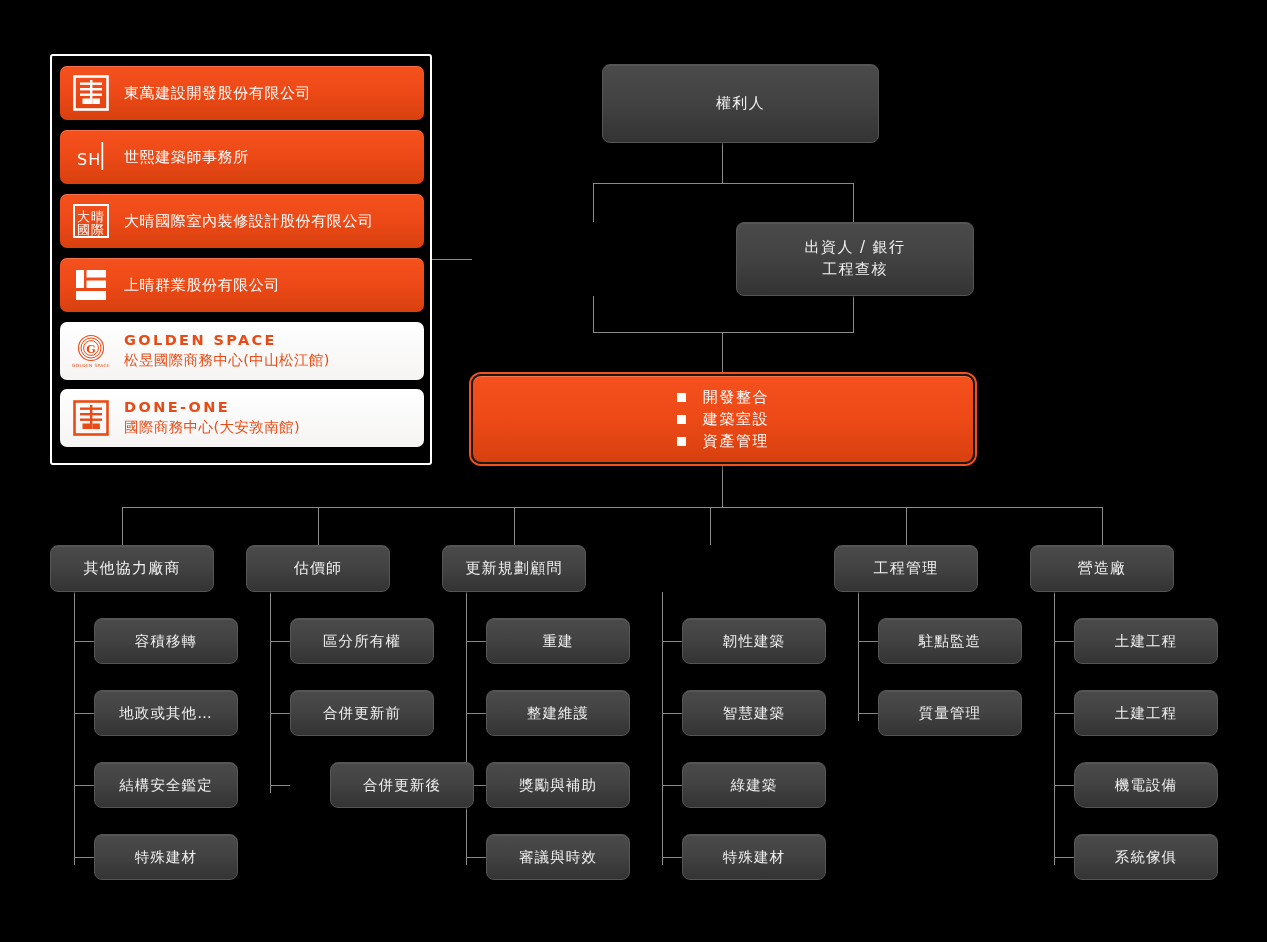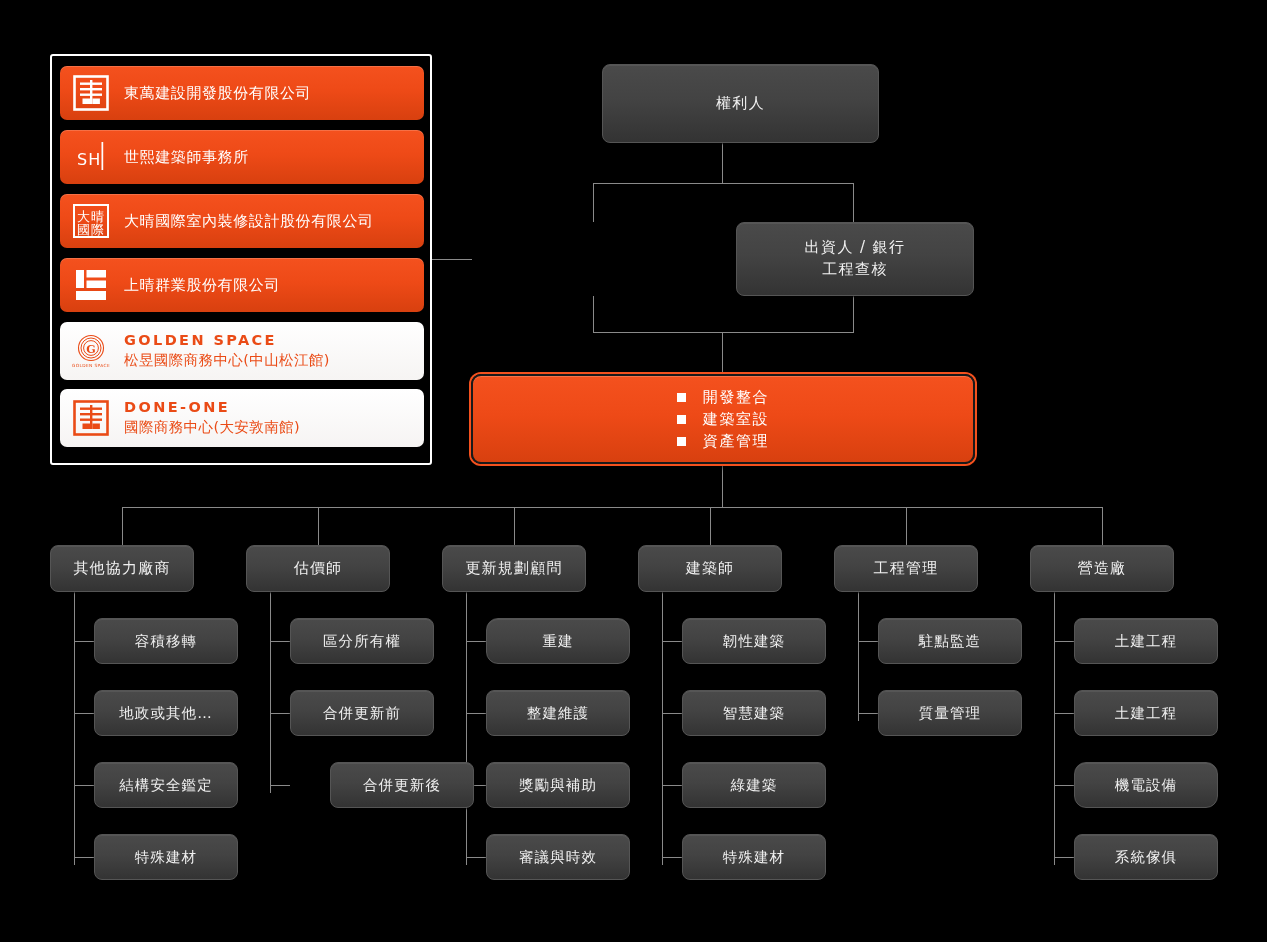--- a/index.html
+++ b/index.html
@@ -222,31 +222,28 @@
 
   <div class="ln lnv" style="left:722px; top:464px; height:43px;"></div>
   <div class="ln lnh" style="left:122px; top:507px; width:981px;"></div>
   <div class="ln lnv" style="left:122px; top:507px; height:38px;"></div>
   <div class="ln lnv" style="left:318px; top:507px; height:38px;"></div>
   <div class="ln lnv" style="left:514px; top:507px; height:38px;"></div>
   <div class="ln lnv" style="left:710px; top:507px; height:38px;"></div>
   <div class="ln lnv" style="left:906px; top:507px; height:38px;"></div>
   <div class="ln lnv" style="left:1102px; top:507px; height:38px;"></div>
 
-  <div class="node gray" style="left:50px; top:545px; width:144px; height:47px; font-size:15px; letter-spacing:1.2px;">
+  <div class="node gray" style="left:50px; top:545px; width:164px; height:47px; font-size:15px; letter-spacing:1.2px;">
     <span>其他協力廠商</span>
     </div>
   <div class="node gray" style="left:246px; top:545px; width:144px; height:47px; font-size:15px; letter-spacing:1.2px;">
     <span>估價師</span>
     </div>
   <div class="node gray" style="left:442px; top:545px; width:144px; height:47px; font-size:15px; letter-spacing:1.2px;">
     <span>更新規劃顧問</span>
-    </div>
-  <div class="node gray" style="left:638px; top:545px; width:144px; height:47px; font-size:15px; letter-spacing:1.2px;">
-    <span>建築師</span>
     </div>
   <div class="node gray" style="left:834px; top:545px; width:144px; height:47px; font-size:15px; letter-spacing:1.2px;">
     <span>工程管理</span>
     </div>
   <div class="node gray" style="left:1030px; top:545px; width:144px; height:47px; font-size:15px; letter-spacing:1.2px;">
     <span>營造廠</span>
     </div>
 
   <div class="ln lnv" style="left:74px; top:592px; height:273px;"></div>
   <div class="ln lnh" style="left:74px; top:641px; width:20px;"></div>
@@ -278,21 +275,21 @@
     </div>
   <div class="node gray" style="left:290px; top:762px; width:144px; height:46px; font-size:14.5px; letter-spacing:1.1px;margin-left:40px;">
       <span>合併更新後</span>
     </div>
 
   <div class="ln lnv" style="left:466px; top:592px; height:273px;"></div>
   <div class="ln lnh" style="left:466px; top:641px; width:20px;"></div>
   <div class="ln lnh" style="left:466px; top:713px; width:20px;"></div>
   <div class="ln lnh" style="left:466px; top:785px; width:20px;"></div>
   <div class="ln lnh" style="left:466px; top:857px; width:20px;"></div>
-  <div class="node gray" style="left:486px; top:618px; width:144px; height:46px; font-size:14.5px; letter-spacing:1.1px;border-radius:12px;">
+  <div class="node gray" style="left:486px; top:618px; width:144px; height:46px; font-size:14.5px; letter-spacing:1.1px;">
       <span>重建</span>
     </div>
   <div class="node gray" style="left:486px; top:690px; width:144px; height:46px; font-size:14.5px; letter-spacing:1.1px;">
       <span>整建維護</span>
     </div>
   <div class="node gray" style="left:486px; top:762px; width:144px; height:46px; font-size:14.5px; letter-spacing:1.1px;">
       <span>獎勵與補助</span>
     </div>
   <div class="node gray" style="left:486px; top:834px; width:144px; height:46px; font-size:14.5px; letter-spacing:1.1px;">
       <span>審議與時效</span>

